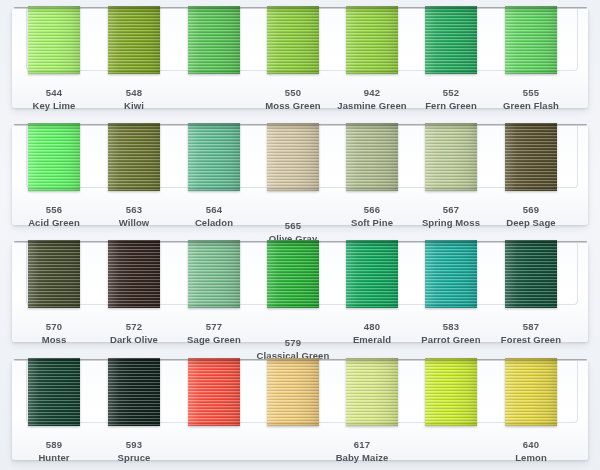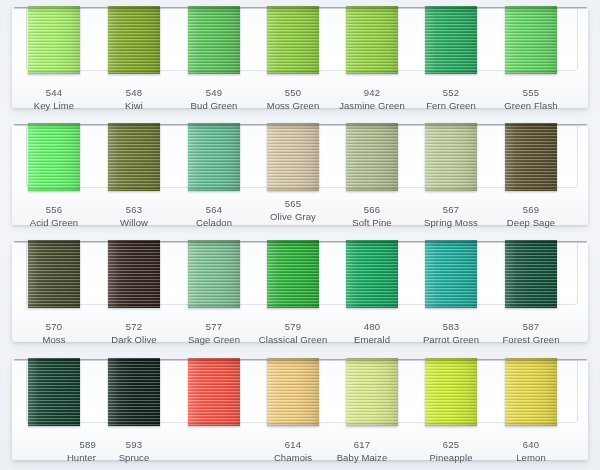--- a/index.html
+++ b/index.html
@@ -22,20 +22,21 @@
     background:
       linear-gradient(to bottom, #eef1f5 0%, #f4f6f9 40%, #eceff4 100%);
   }
 
   
   .row {
     position: absolute;
     left: 0;
     width: 512px;
     height: 117px;
+    font-weight: bold;
   }
 
   .card {
     position: absolute;
     left: 12px;
     top: 8px;
     width: 576px;
     height: 100px;
     background: linear-gradient(to bottom, #fbfcfd 0%, #ffffff 55%, #f3f5f8 100%);
     border-radius: 3px;
@@ -225,24 +226,20 @@
       </div>
       <div class="labels">
         <div class="label" style="left: 12px; top: 8px;">
           <span class="code">544</span>
           <span class="name">Key Lime</span>
         </div>
         <div class="label" style="left: 92px; top: 8px;">
           <span class="code">548</span>
           <span class="name">Kiwi</span>
         </div>
-        <div class="label" style="left: 172px; top: 8px;">
-          <span class="code">549</span>
-          <span class="name">Bud Green</span>
-        </div>
         <div class="label" style="left: 251px; top: 8px;">
           <span class="code">550</span>
           <span class="name">Moss Green</span>
         </div>
         <div class="label" style="left: 330px; top: 8px;">
           <span class="code">942</span>
           <span class="name">Jasmine Green</span>
         </div>
         <div class="label" style="left: 409px; top: 8px;">
           <span class="code">552</span>
@@ -315,21 +312,21 @@
           <span class="name">Acid Green</span>
         </div>
         <div class="label" style="left: 92px; top: 8px;">
           <span class="code">563</span>
           <span class="name">Willow</span>
         </div>
         <div class="label" style="left: 172px; top: 8px;">
           <span class="code">564</span>
           <span class="name">Celadon</span>
         </div>
-        <div class="label" style="left: 251px; top: 2px;">
+        <div class="label" style="left: 251px; top: 24px;">
           <span class="code">565</span>
           <span class="name">Olive Gray</span>
         </div>
         <div class="label" style="left: 330px; top: 8px;">
           <span class="code">566</span>
           <span class="name">Soft Pine</span>
         </div>
         <div class="label" style="left: 409px; top: 8px;">
           <span class="code">567</span>
           <span class="name">Spring Moss</span>
@@ -401,21 +398,21 @@
           <span class="name">Moss</span>
         </div>
         <div class="label" style="left: 92px; top: 8px;">
           <span class="code">572</span>
           <span class="name">Dark Olive</span>
         </div>
         <div class="label" style="left: 172px; top: 8px;">
           <span class="code">577</span>
           <span class="name">Sage Green</span>
         </div>
-        <div class="label" style="left: 251px; top: 8px;">
+        <div class="label" style="left: 251px; top: 24px;">
           <span class="code">579</span>
           <span class="name">Classical Green</span>
         </div>
         <div class="label" style="left: 330px; top: 8px;">
           <span class="code">480</span>
           <span class="name">Emerald</span>
         </div>
         <div class="label" style="left: 409px; top: 8px; text-align: center;">
           <span class="code">583</span>
           <span class="name">Parrot Green</span>
@@ -475,39 +472,31 @@
         </div>
         <div class="ribbon" title="640 Lemon" style="left: 505px;">
           <div class="base" style="background: rgb(228, 215, 69);"></div>
           <div class="rib"></div>
           <div class="sheen"></div>
           <div class="fold"></div>
           <div class="tail"></div>
         </div>
       </div>
       <div class="labels">
-        <div class="label" style="left: 12px; top: 8px; text-align: right;">
+        <div class="label" style="left: 12px; top: 8px;">
           <span class="code">589</span>
           <span class="name">Hunter</span>
         </div>
         <div class="label" style="left: 92px; top: 8px;">
           <span class="code">593</span>
           <span class="name">Spruce</span>
         </div>
-        <div class="label" style="left: 251px; top: 8px;">
-          <span class="code">614</span>
-          <span class="name">Chamois</span>
-        </div>
         <div class="label" style="left: 320px; top: 8px;">
           <span class="code">617</span>
           <span class="name">Baby Maize</span>
         </div>
-        <div class="label" style="left: 409px; top: 8px;">
-          <span class="code">625</span>
-          <span class="name">Pineapple</span>
-        </div>
         <div class="label" style="left: 489px; top: 8px;">
           <span class="code">640</span>
           <span class="name">Lemon</span>
         </div>
       </div>
     </div>
   </div>
 
 </body></html>

